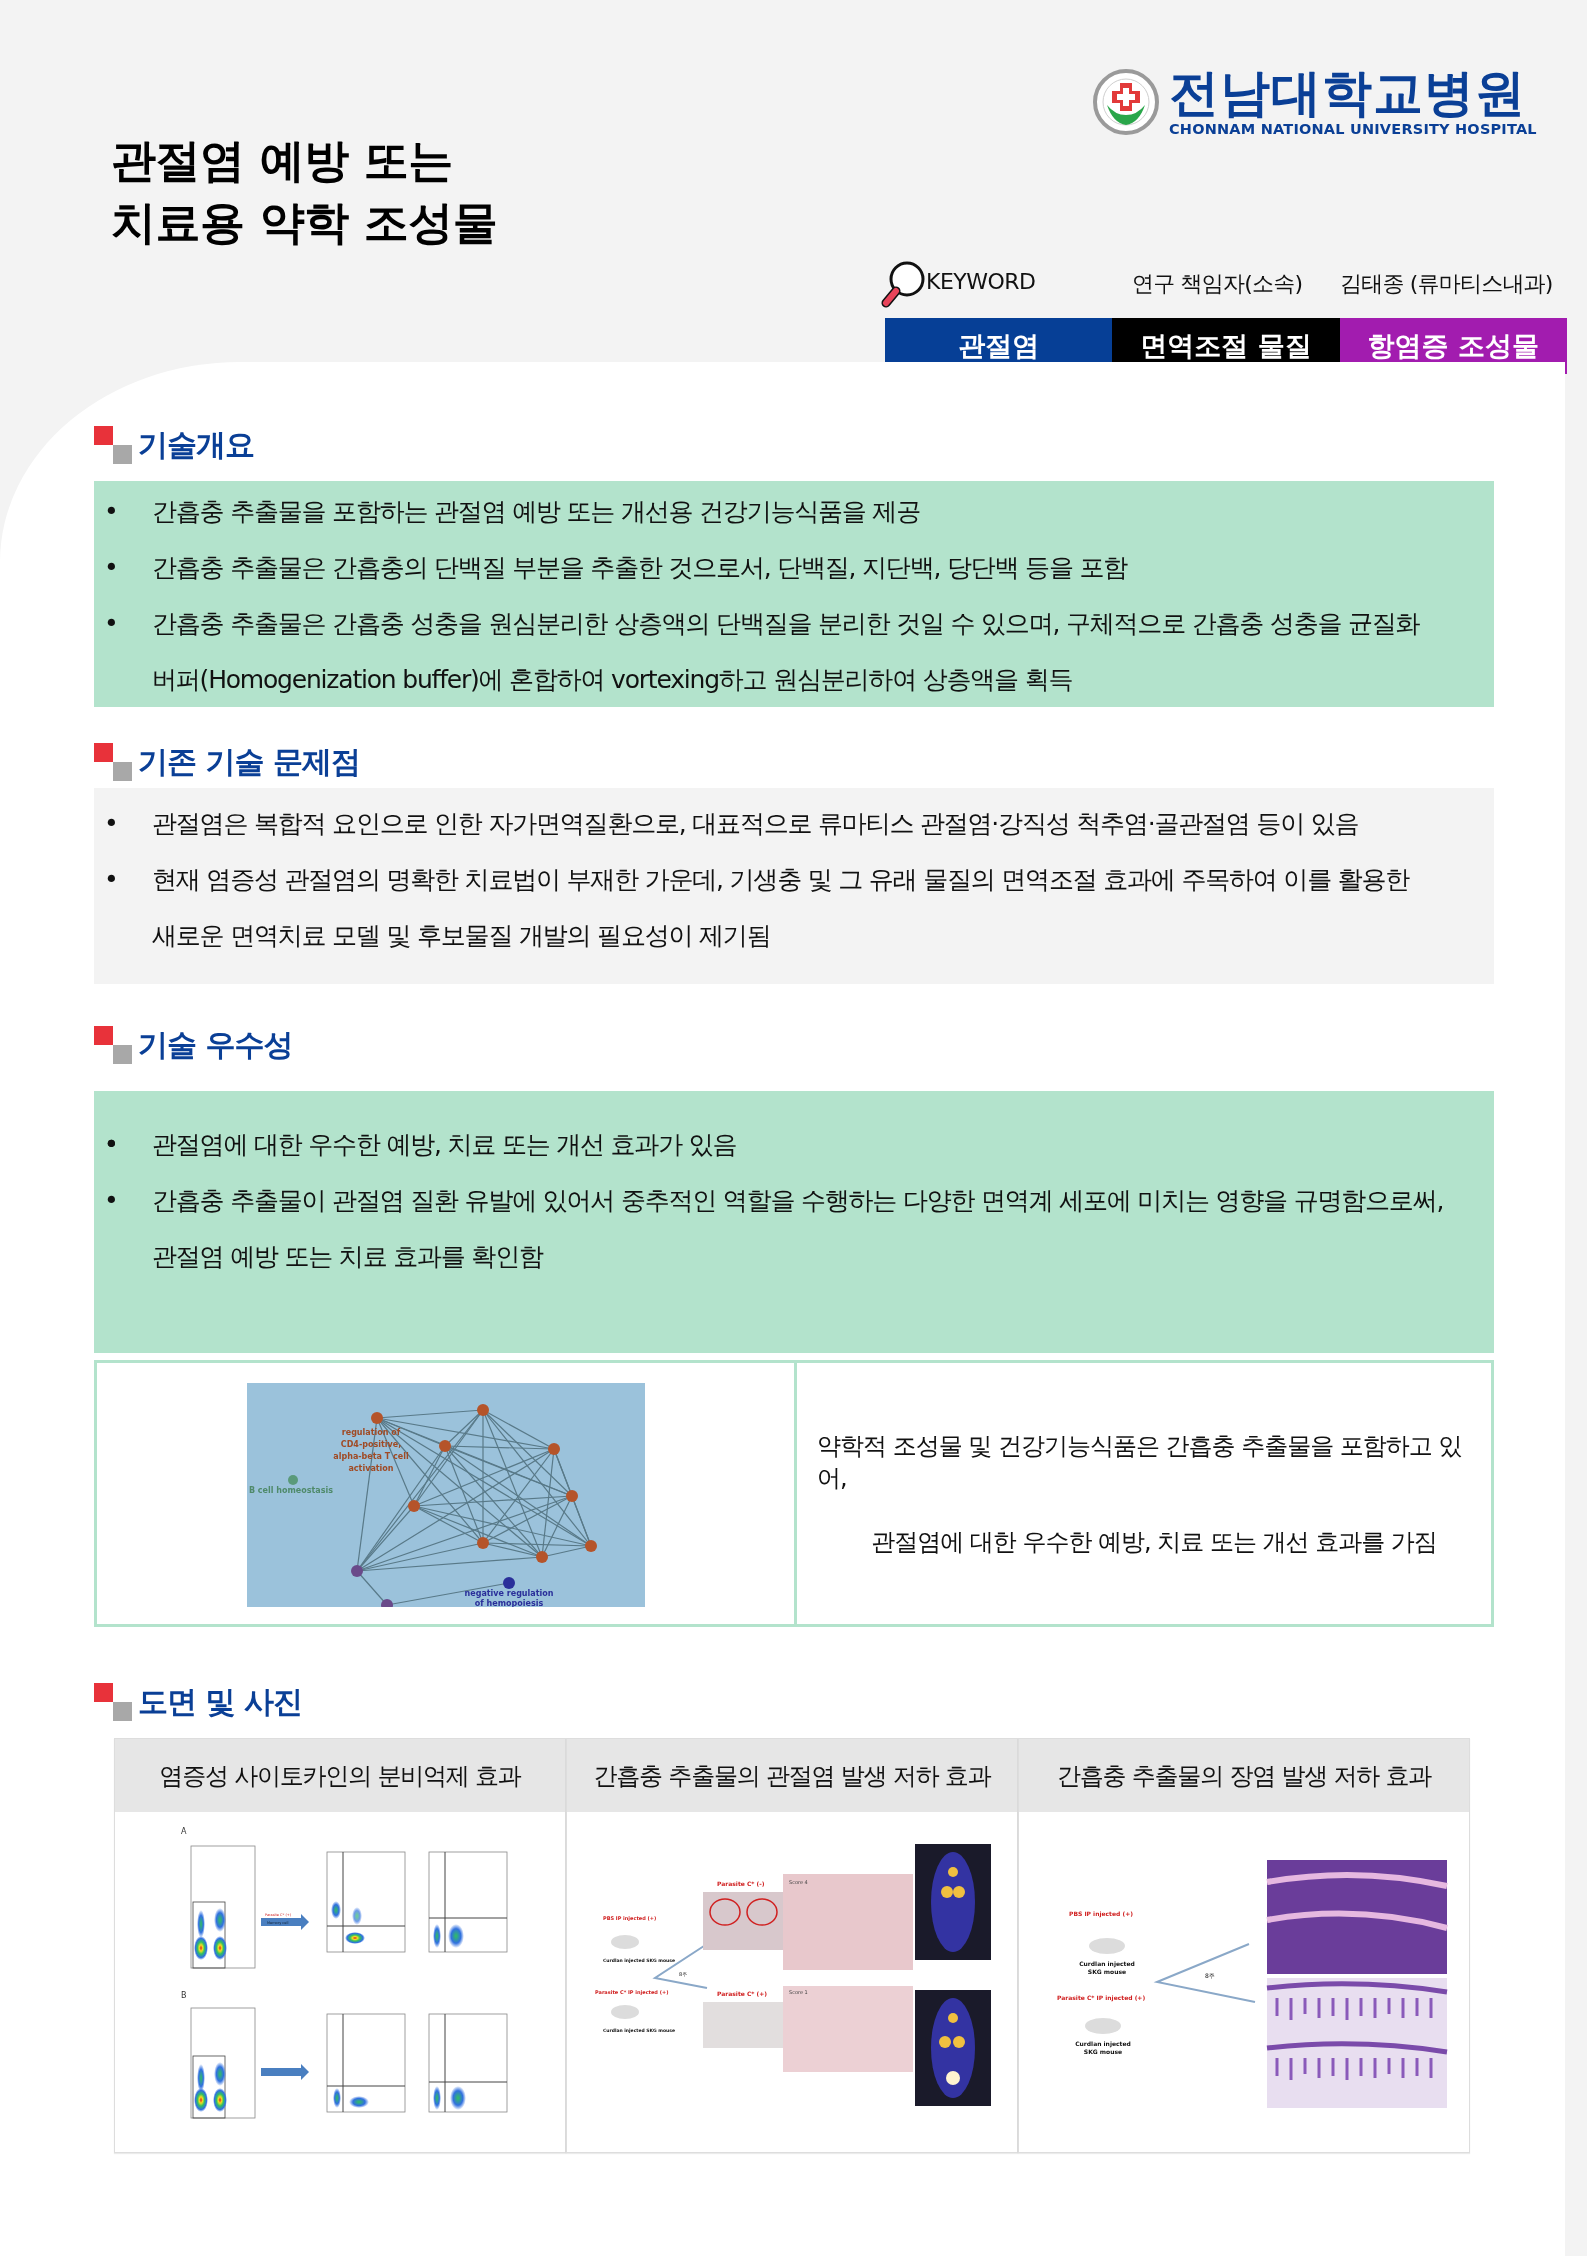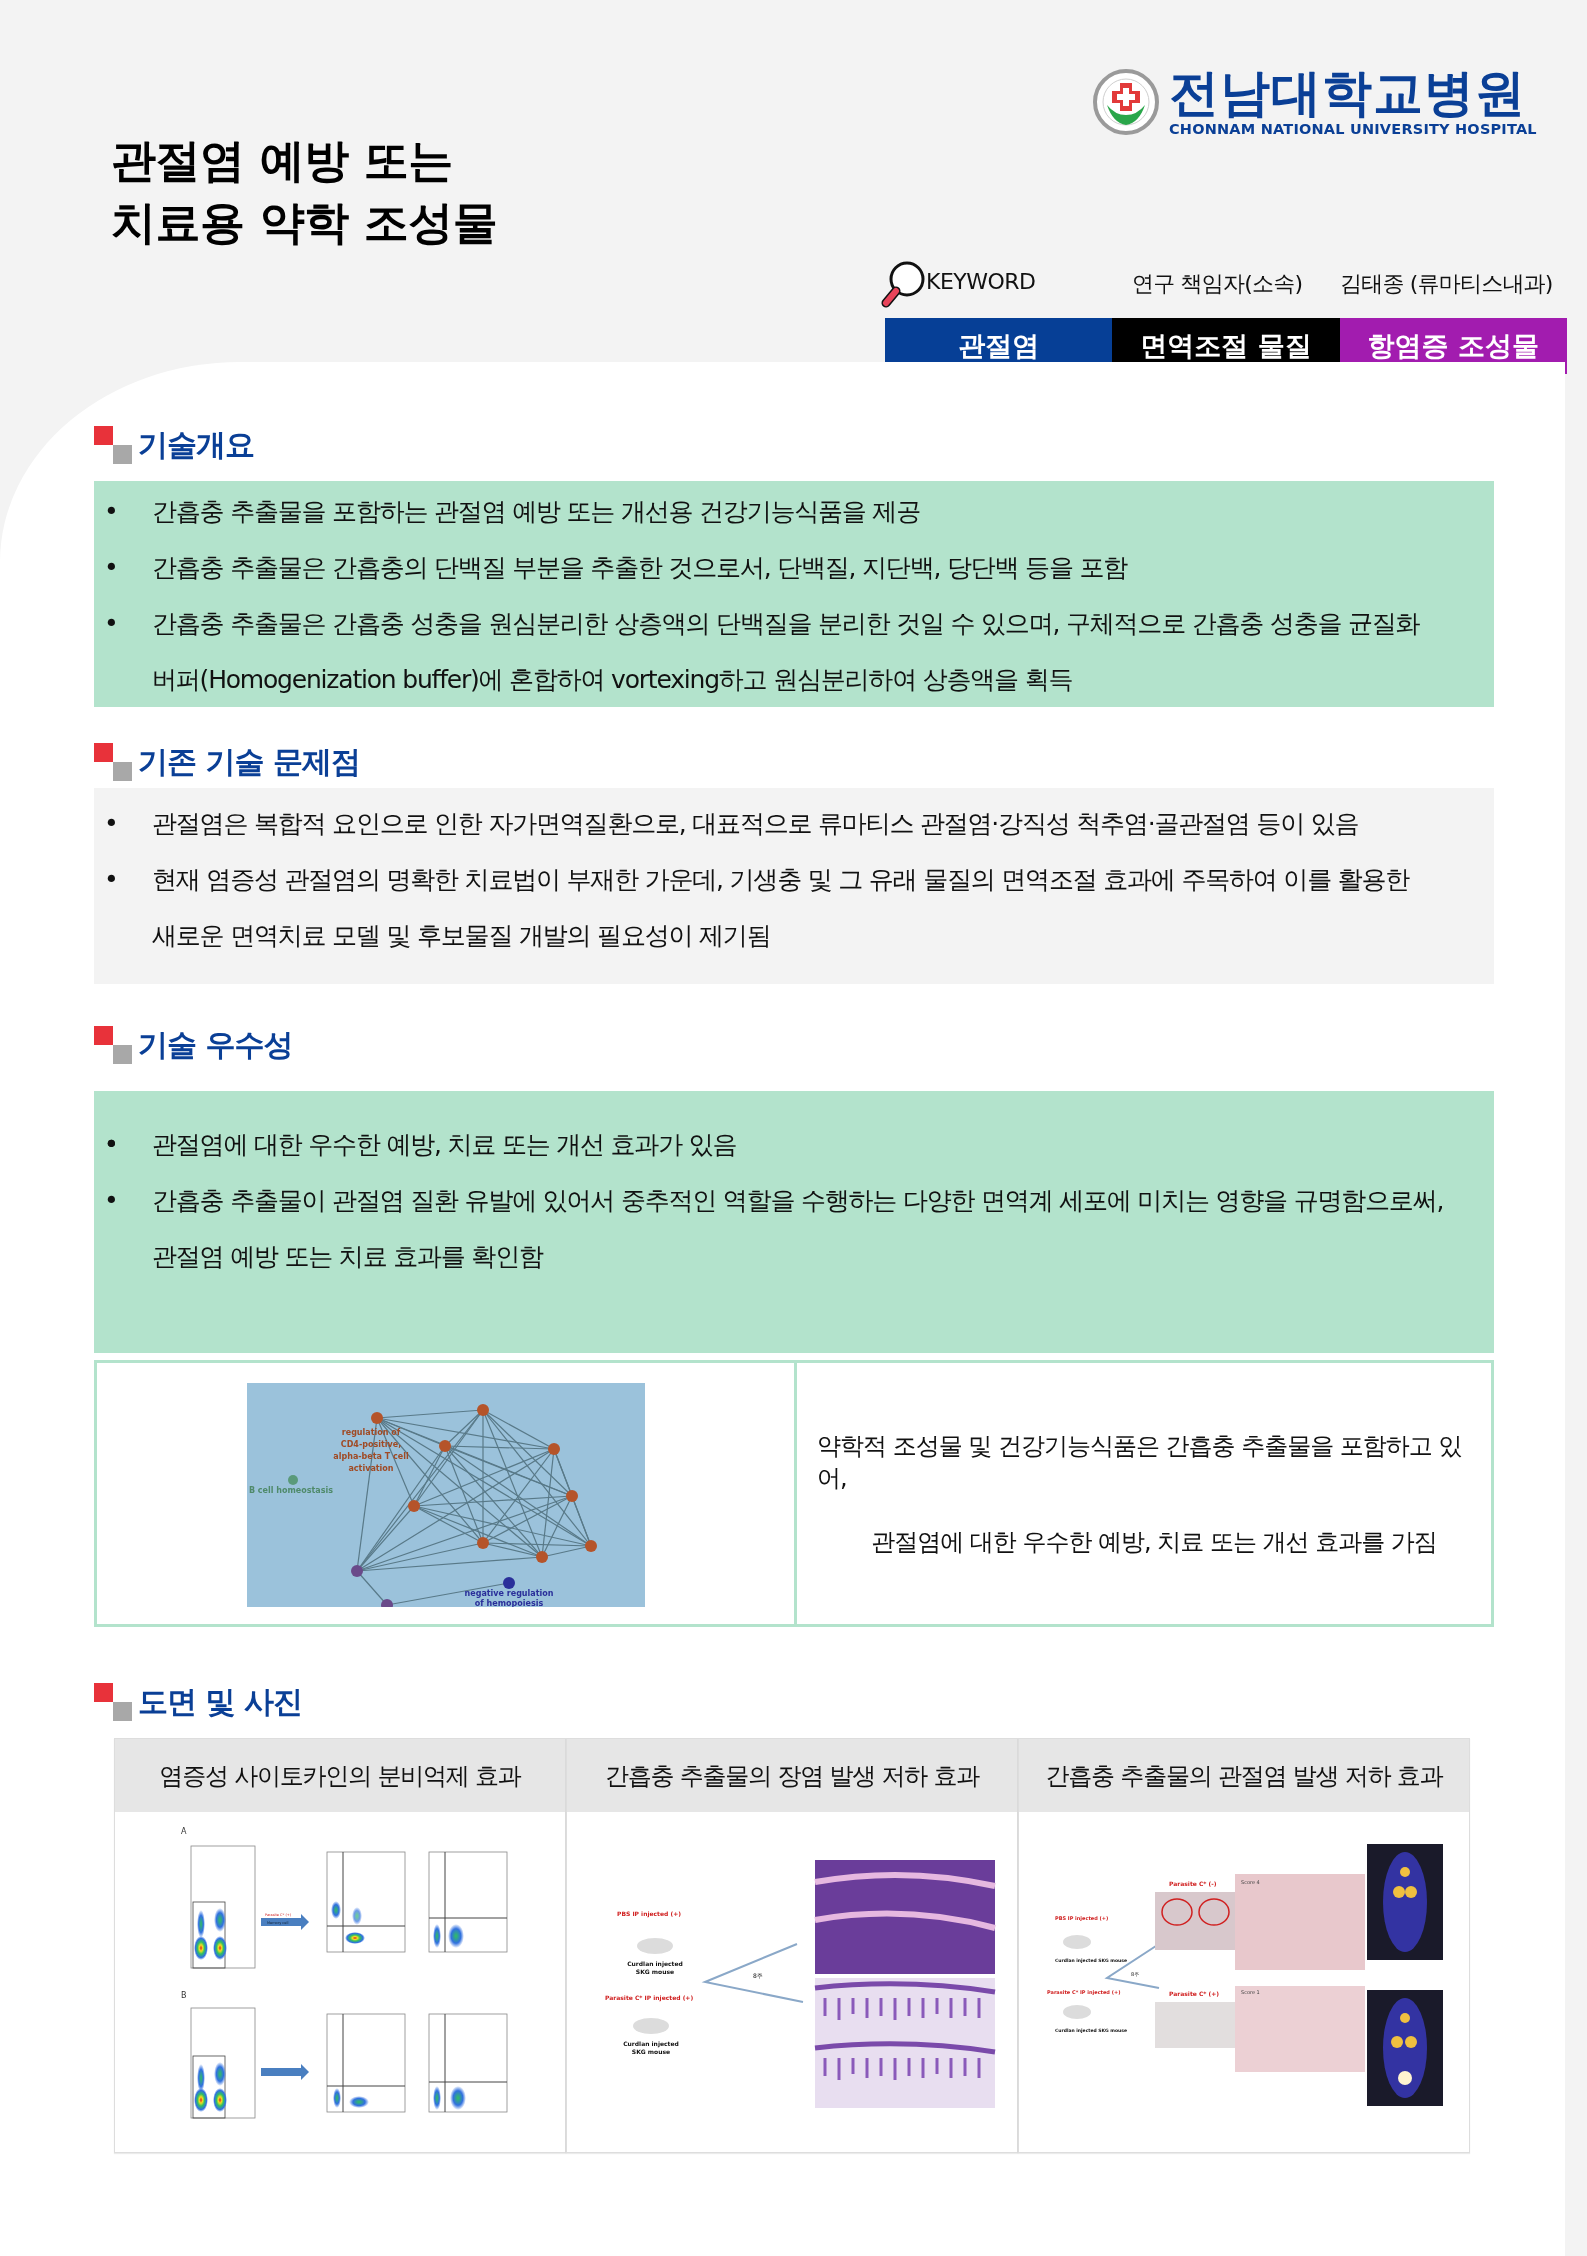--- a/index.html
+++ b/index.html
@@ -304,52 +304,20 @@
         <rect x="314" y="202" width="78" height="98" fill="none" stroke="#888" stroke-width="0.8"></rect>
         <line x1="330" y1="202" x2="330" y2="300" stroke="#444"></line>
           <line x1="314" y1="270" x2="392" y2="270" stroke="#444"></line>
         <ellipse cx="322" cy="286" rx="4" ry="12" fill="url(#densb)"></ellipse>
         <ellipse cx="343" cy="286" rx="8" ry="12" fill="url(#densb)"></ellipse>
       </svg>
     </div>
   </div>
 
   <div class="photo-col">
-    <div class="photo-head">간흡충 추출물의 장염 발생 저하 효과</div>
-    <div class="photo-body">
-      <svg width="450" height="336" viewBox="0 0 450 336">
-        <g font-size="6" font-weight="bold" fill="#d02020">
-          <text x="50" y="104">PBS IP injected (+)</text>
-          <text x="38" y="188">Parasite C* IP injected (+)</text>
-        </g>
-        <ellipse cx="88" cy="134" rx="18" ry="8" fill="#dcdcdc"></ellipse>
-        <ellipse cx="84" cy="214" rx="18" ry="8" fill="#dcdcdc"></ellipse>
-        <g font-size="6" font-weight="bold" fill="#111" text-anchor="middle">
-          <text x="88" y="154">Curdlan injected</text>
-          <text x="88" y="162">SKG mouse</text>
-          <text x="84" y="234">Curdlan injected</text>
-          <text x="84" y="242">SKG mouse</text>
-        </g>
-        <polyline points="230,132 138,170 236,190" fill="none" stroke="#8aa8c8" stroke-width="2"></polyline>
-        <text x="186" y="166" font-size="6" fill="#111">8주</text>
-        <rect x="248" y="48" width="180" height="114" fill="#6a3d9a"></rect>
-        <path d="M248 70 Q338 54 428 74" stroke="#e6b8e0" stroke-width="6" fill="none"></path>
-        <path d="M248 108 Q338 92 428 116" stroke="#e6b8e0" stroke-width="6" fill="none"></path>
-        <rect x="248" y="166" width="180" height="130" fill="#e8def0"></rect>
-        <path d="M248 176 Q338 166 428 180" stroke="#7a4aaa" stroke-width="5" fill="none"></path>
-        <path d="M248 236 Q338 226 428 240" stroke="#7a4aaa" stroke-width="5" fill="none"></path>
-        <g stroke="#8a5aba" stroke-width="3" fill="none">
-          <path d="M258 186 v18 M272 186 v22 M286 186 v16 M300 186 v20 M314 186 v18 M328 186 v22 M342 186 v18 M356 186 v20 M370 186 v16 M384 186 v20 M398 186 v18 M412 186 v20"></path>
-          <path d="M258 246 v18 M272 246 v22 M286 246 v16 M300 246 v20 M314 246 v18 M328 246 v22 M342 246 v18 M356 246 v20 M370 246 v16 M384 246 v20 M398 246 v18 M412 246 v20"></path>
-        </g>
-      </svg>
-    </div>
-  </div>
-
-  <div class="photo-col">
     <div class="photo-head">간흡충 추출물의 관절염 발생 저하 효과</div>
     <div class="photo-body">
       <svg width="450" height="336" viewBox="0 0 450 336">
         <g font-size="5" font-weight="bold" fill="#d02020">
           <text x="36" y="108">PBS IP injected (+)</text>
           <text x="28" y="182">Parasite C* IP injected (+)</text>
         </g>
         <ellipse cx="58" cy="130" rx="14" ry="7" fill="#dcdcdc"></ellipse>
         <ellipse cx="58" cy="200" rx="14" ry="7" fill="#dcdcdc"></ellipse>
         <text x="36" y="150" font-size="4.5" font-weight="bold" fill="#111">Curdlan injected SKG mouse</text>
@@ -375,13 +343,45 @@
           <circle cx="392" cy="80" r="6" fill="#f0c040"></circle>
         <rect x="348" y="178" width="76" height="116" fill="#1a1a2a"></rect>
         <ellipse cx="386" cy="236" rx="22" ry="50" fill="#3a3ac0" opacity="0.8"></ellipse>
         <circle cx="386" cy="206" r="5" fill="#f0c040"></circle>
           <circle cx="378" cy="230" r="6" fill="#f0c040"></circle>
           <circle cx="392" cy="230" r="6" fill="#f0c040"></circle>
         <circle cx="386" cy="266" r="7" fill="#fff4d0"></circle>
       </svg>
     </div>
   </div>
+
+  <div class="photo-col">
+    <div class="photo-head">간흡충 추출물의 장염 발생 저하 효과</div>
+    <div class="photo-body">
+      <svg width="450" height="336" viewBox="0 0 450 336">
+        <g font-size="6" font-weight="bold" fill="#d02020">
+          <text x="50" y="104">PBS IP injected (+)</text>
+          <text x="38" y="188">Parasite C* IP injected (+)</text>
+        </g>
+        <ellipse cx="88" cy="134" rx="18" ry="8" fill="#dcdcdc"></ellipse>
+        <ellipse cx="84" cy="214" rx="18" ry="8" fill="#dcdcdc"></ellipse>
+        <g font-size="6" font-weight="bold" fill="#111" text-anchor="middle">
+          <text x="88" y="154">Curdlan injected</text>
+          <text x="88" y="162">SKG mouse</text>
+          <text x="84" y="234">Curdlan injected</text>
+          <text x="84" y="242">SKG mouse</text>
+        </g>
+        <polyline points="230,132 138,170 236,190" fill="none" stroke="#8aa8c8" stroke-width="2"></polyline>
+        <text x="186" y="166" font-size="6" fill="#111">8주</text>
+        <rect x="248" y="48" width="180" height="114" fill="#6a3d9a"></rect>
+        <path d="M248 70 Q338 54 428 74" stroke="#e6b8e0" stroke-width="6" fill="none"></path>
+        <path d="M248 108 Q338 92 428 116" stroke="#e6b8e0" stroke-width="6" fill="none"></path>
+        <rect x="248" y="166" width="180" height="130" fill="#e8def0"></rect>
+        <path d="M248 176 Q338 166 428 180" stroke="#7a4aaa" stroke-width="5" fill="none"></path>
+        <path d="M248 236 Q338 226 428 240" stroke="#7a4aaa" stroke-width="5" fill="none"></path>
+        <g stroke="#8a5aba" stroke-width="3" fill="none">
+          <path d="M258 186 v18 M272 186 v22 M286 186 v16 M300 186 v20 M314 186 v18 M328 186 v22 M342 186 v18 M356 186 v20 M370 186 v16 M384 186 v20 M398 186 v18 M412 186 v20"></path>
+          <path d="M258 246 v18 M272 246 v22 M286 246 v16 M300 246 v20 M314 246 v18 M328 246 v22 M342 246 v18 M356 246 v20 M370 246 v16 M384 246 v20 M398 246 v18 M412 246 v20"></path>
+        </g>
+      </svg>
+    </div>
+  </div>
 </div>
 
 </body></html>

